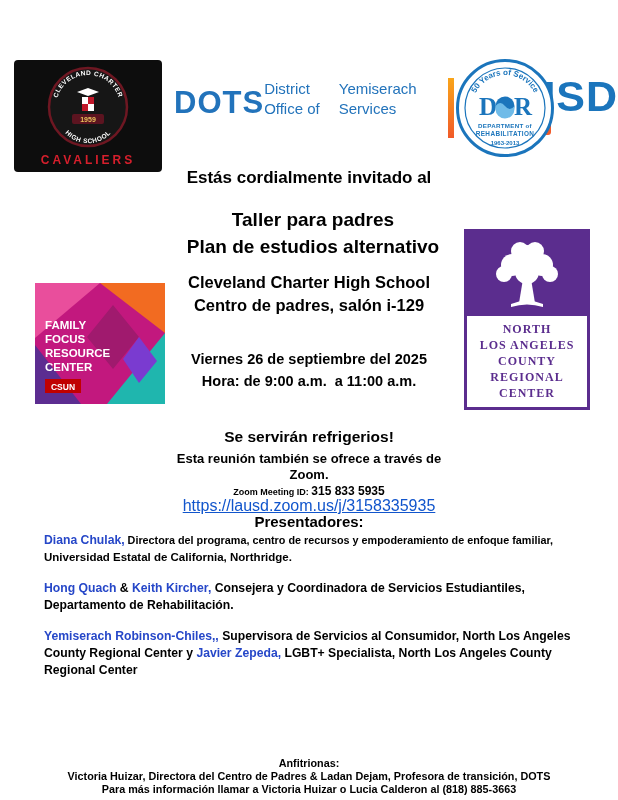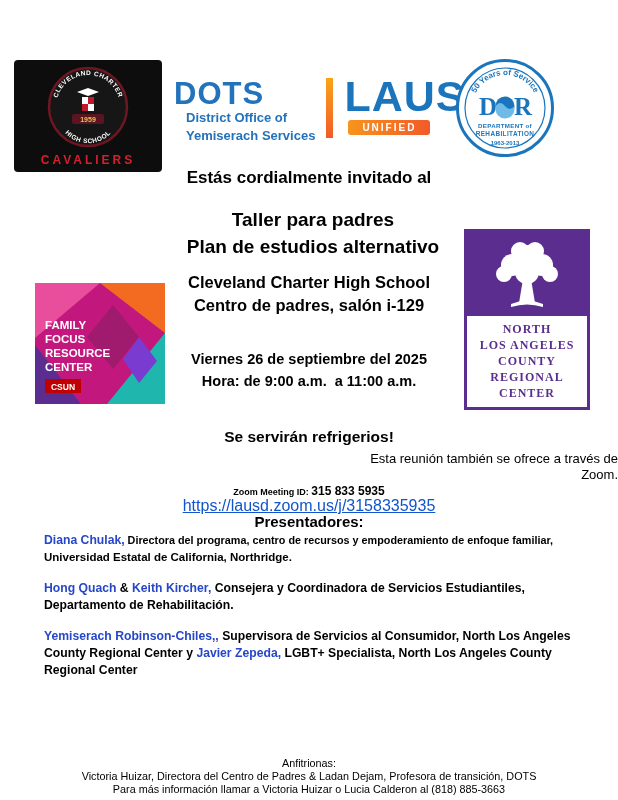--- a/index.html
+++ b/index.html
@@ -7,23 +7,23 @@
   .page { position:relative; width:618px; height:800px; margin:0 auto; background:#fff;
           font-family:"Liberation Sans", sans-serif; color:#000; overflow:hidden; }
 
   .center { position:absolute; left:0; width:100%; text-align:center; }
 
   
   .cleveland { position:absolute; left:14px; top:60px; width:148px; height:112px; }
 
   
   .dotslausd { position:absolute; left:174px; top:76px; display:flex; align-items:flex-start; }
-  .dots-col { display:flex; flex-direction:column; padding-top:2px; }
+  .dots-col { display:flex; flex-direction:row; padding-top:2px;align-items:flex-end; }
   .dots-word { font-size:31px; font-weight:800; color:#2273BB; letter-spacing:1px; line-height:1; }
-  .dots-sub { font-size:13px; font-weight:700; color:#2273BB; line-height:1.3; margin-top:1px;margin-left:12px; }
+  .dots-sub { font-size:15px; font-weight:400; color:#2273BB; line-height:1.3; margin-top:1px; }
   .dots-bar { width:7px; height:60px; margin:2px 11px 0 11px;
               background:linear-gradient(180deg,#F9A51A,#F15A29); }
   .lausd-col { display:flex; flex-direction:column; }
   .lausd-word { font-size:43px; font-weight:800; color:#1B75BC; line-height:0.95; letter-spacing:1px; }
   .unified { display:inline-block; align-self:flex-start; margin-top:3px; margin-left:4px;
              background:linear-gradient(90deg,#F7941D,#F15A29); color:#fff; font-weight:700;
              font-size:10px; letter-spacing:2px; padding:2px 14px; border-radius:3px; }
 
   
   .dor { position:absolute; left:455px; top:58px; width:100px; height:100px; }
@@ -39,36 +39,36 @@
                  text-align:center; color:#5B2D8E; font-family:"Liberation Serif", serif; font-weight:700; }
   .nl-line { font-size:12px; letter-spacing:1px; line-height:1.1; }
 
   
   .invite      { top:168px; font-size:17px;   font-weight:700; }
   .titleblock  { top:207px; font-size:19px;   font-weight:700; line-height:1.4;padding-left:8px; }
   .schoolblock { top:271px; font-size:16.5px; font-weight:700; line-height:1.4; }
   .datetime    { top:349px; font-size:14.5px; font-weight:700; line-height:1.5; }
   .datetime .time { white-space:pre; }
   .refresh     { top:416px; font-size:15.5px; font-weight:700;margin-top:12px; }
-  .zoomintro   { top:451px; font-size:13px;   font-weight:400; line-height:1.25;text-align:right; }
+  .zoomintro   { top:451px; font-size:13px;   font-weight:700; line-height:1.25; }
   .zoomid      { top:484px; font-size:12px;   font-weight:700; }
   .zoomid .zlabel { font-size:9px; }
   .zoomlink    { top:497px; font-size:16px; }
   .zoomlink a  { color:#1155CC; }
   .pres-head   { top:513px; font-size:15px; font-weight:700; }
 
   .presenters  { position:absolute; left:44px; top:532px; width:574px;
                  font-size:12.2px; font-weight:700; color:#000; }
   .presenters .para { margin-bottom:14px; }
   .presenters .line { white-space:pre; line-height:17px; }
   .pname  { color:#2647C8; }
   .psmall { font-size:10.8px; }
   .pmed   { font-size:11.5px; }
 
-  .footer { top:757px; font-size:10.8px; font-weight:400; line-height:1.22; }
+  .footer { top:757px; font-size:10.8px; font-weight:700; line-height:1.22; }
 </style>
 </head>
 <body>
 
 <div class="page">
 
   <svg class="cleveland" viewBox="0 0 148 112">
     <rect width="148" height="112" rx="4" fill="#0d0d0d"></rect>
     <circle cx="74" cy="47" r="39" fill="#161616" stroke="#6e1722" stroke-width="2.5"></circle>
     <defs>

